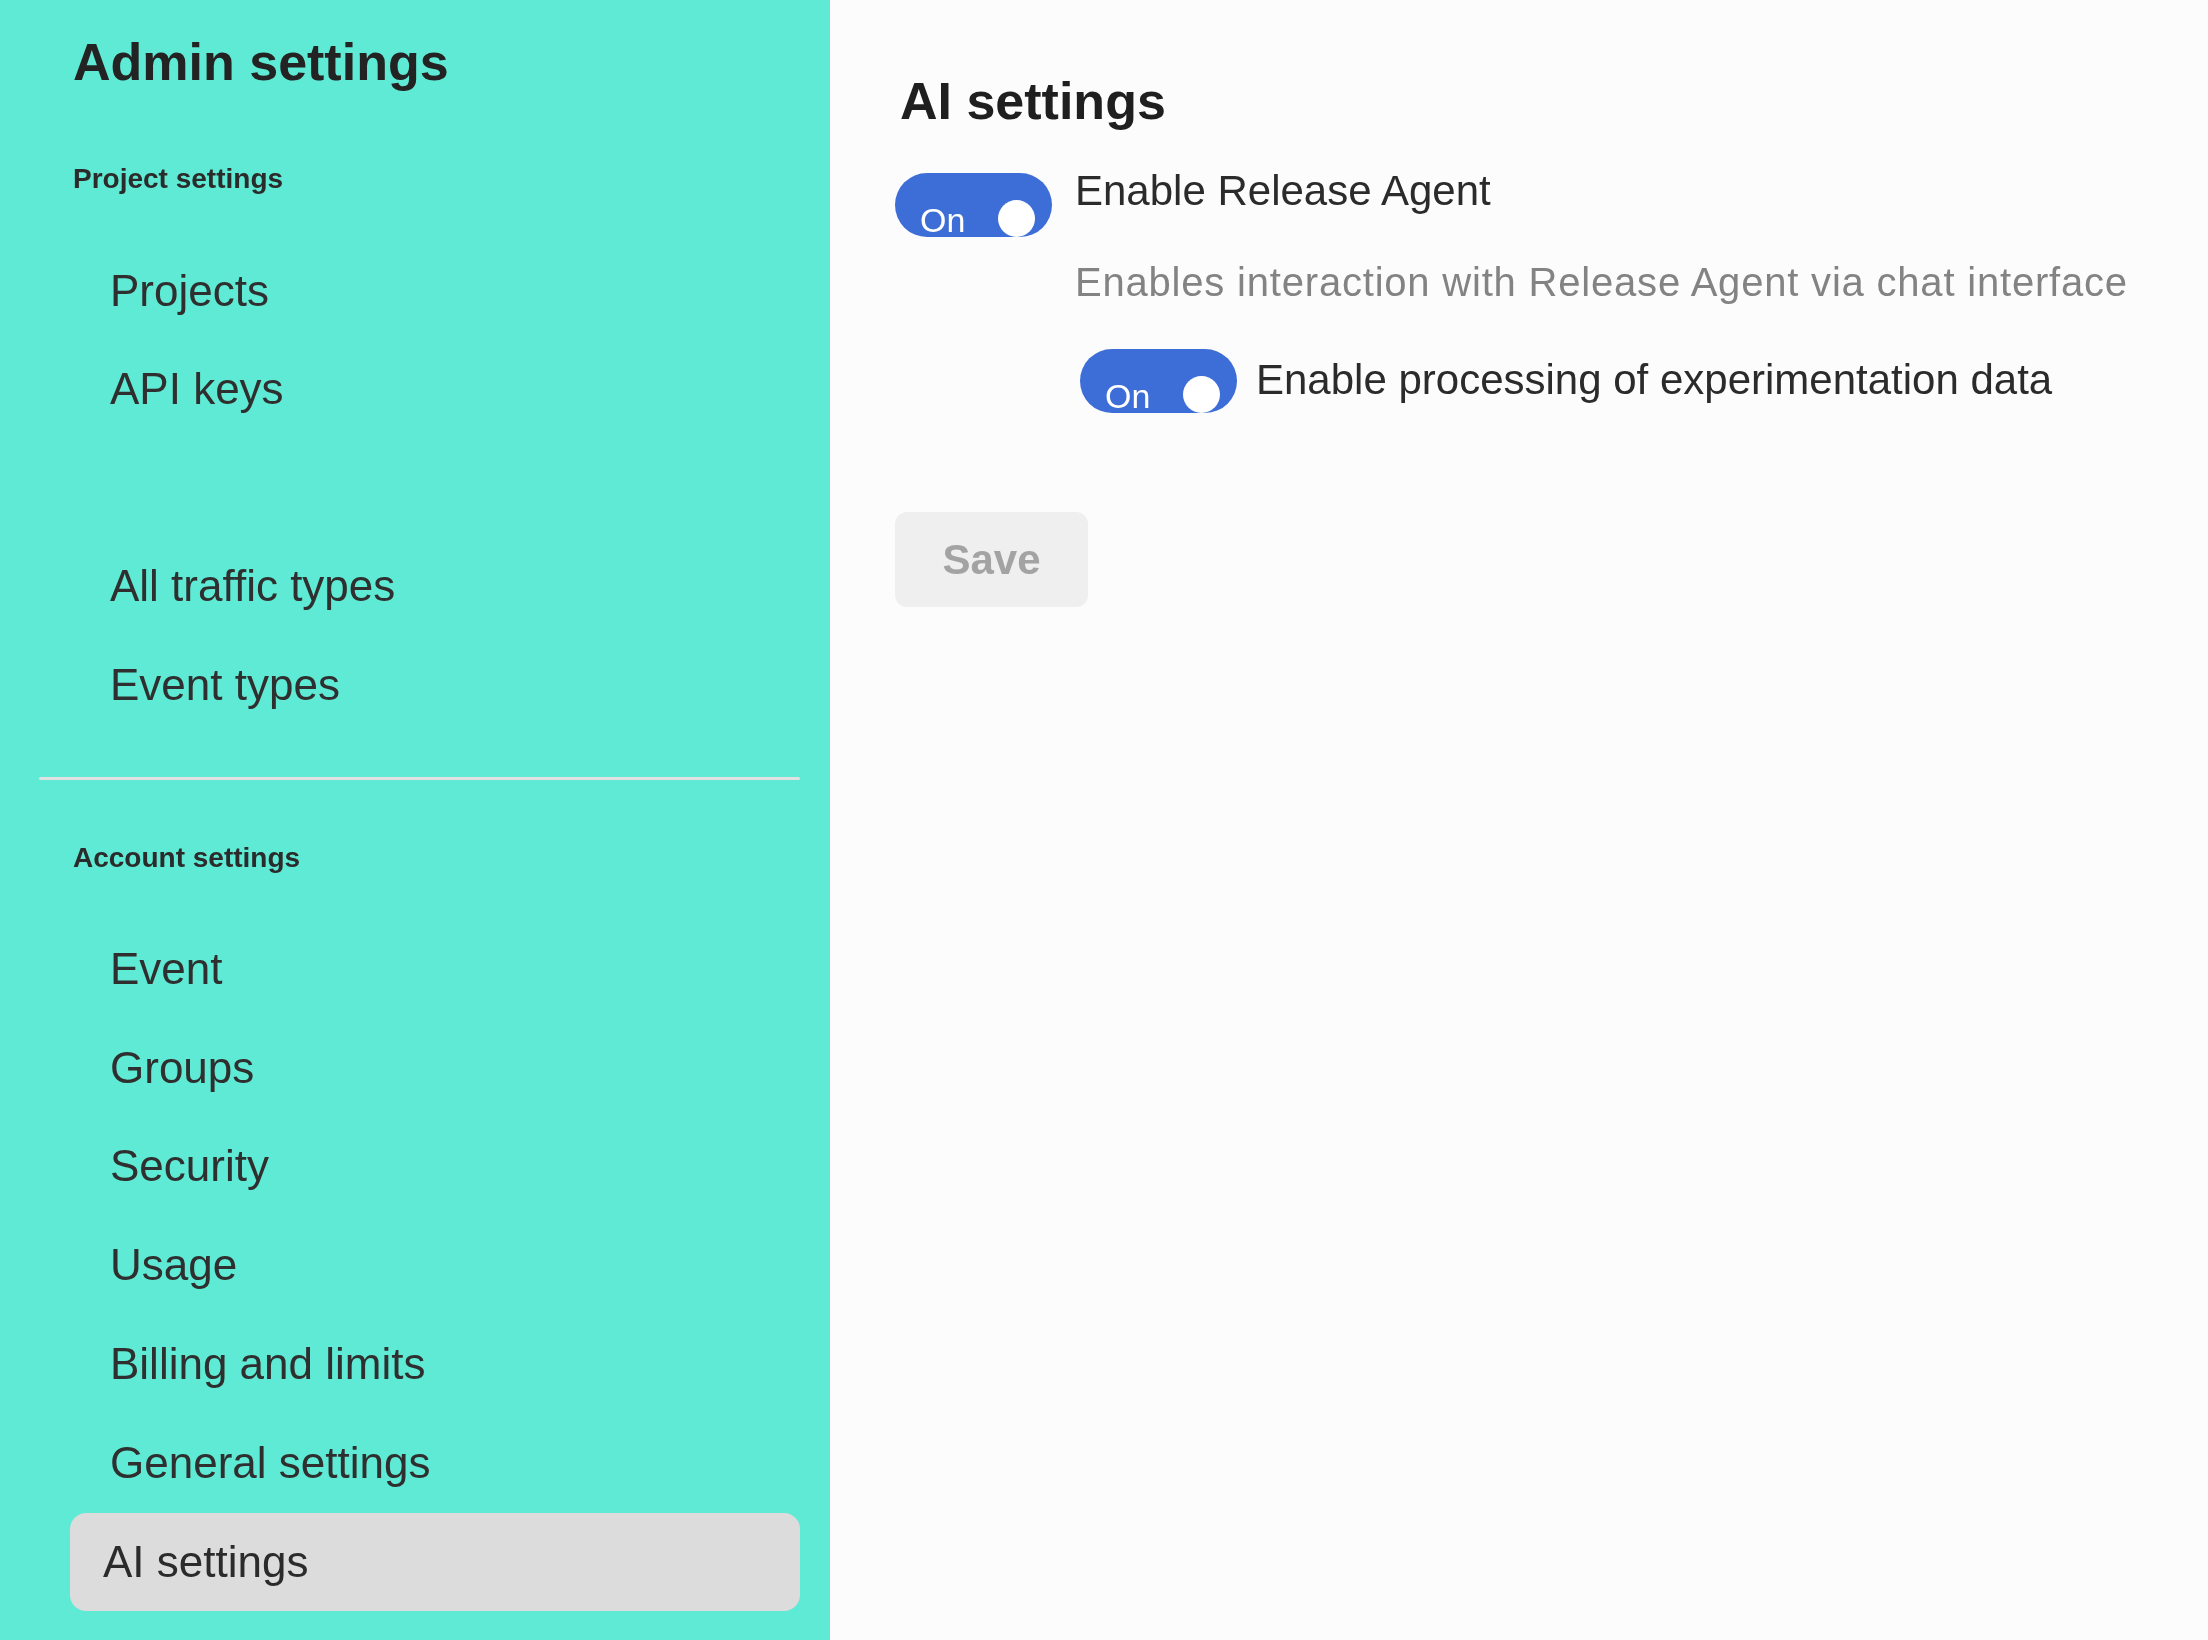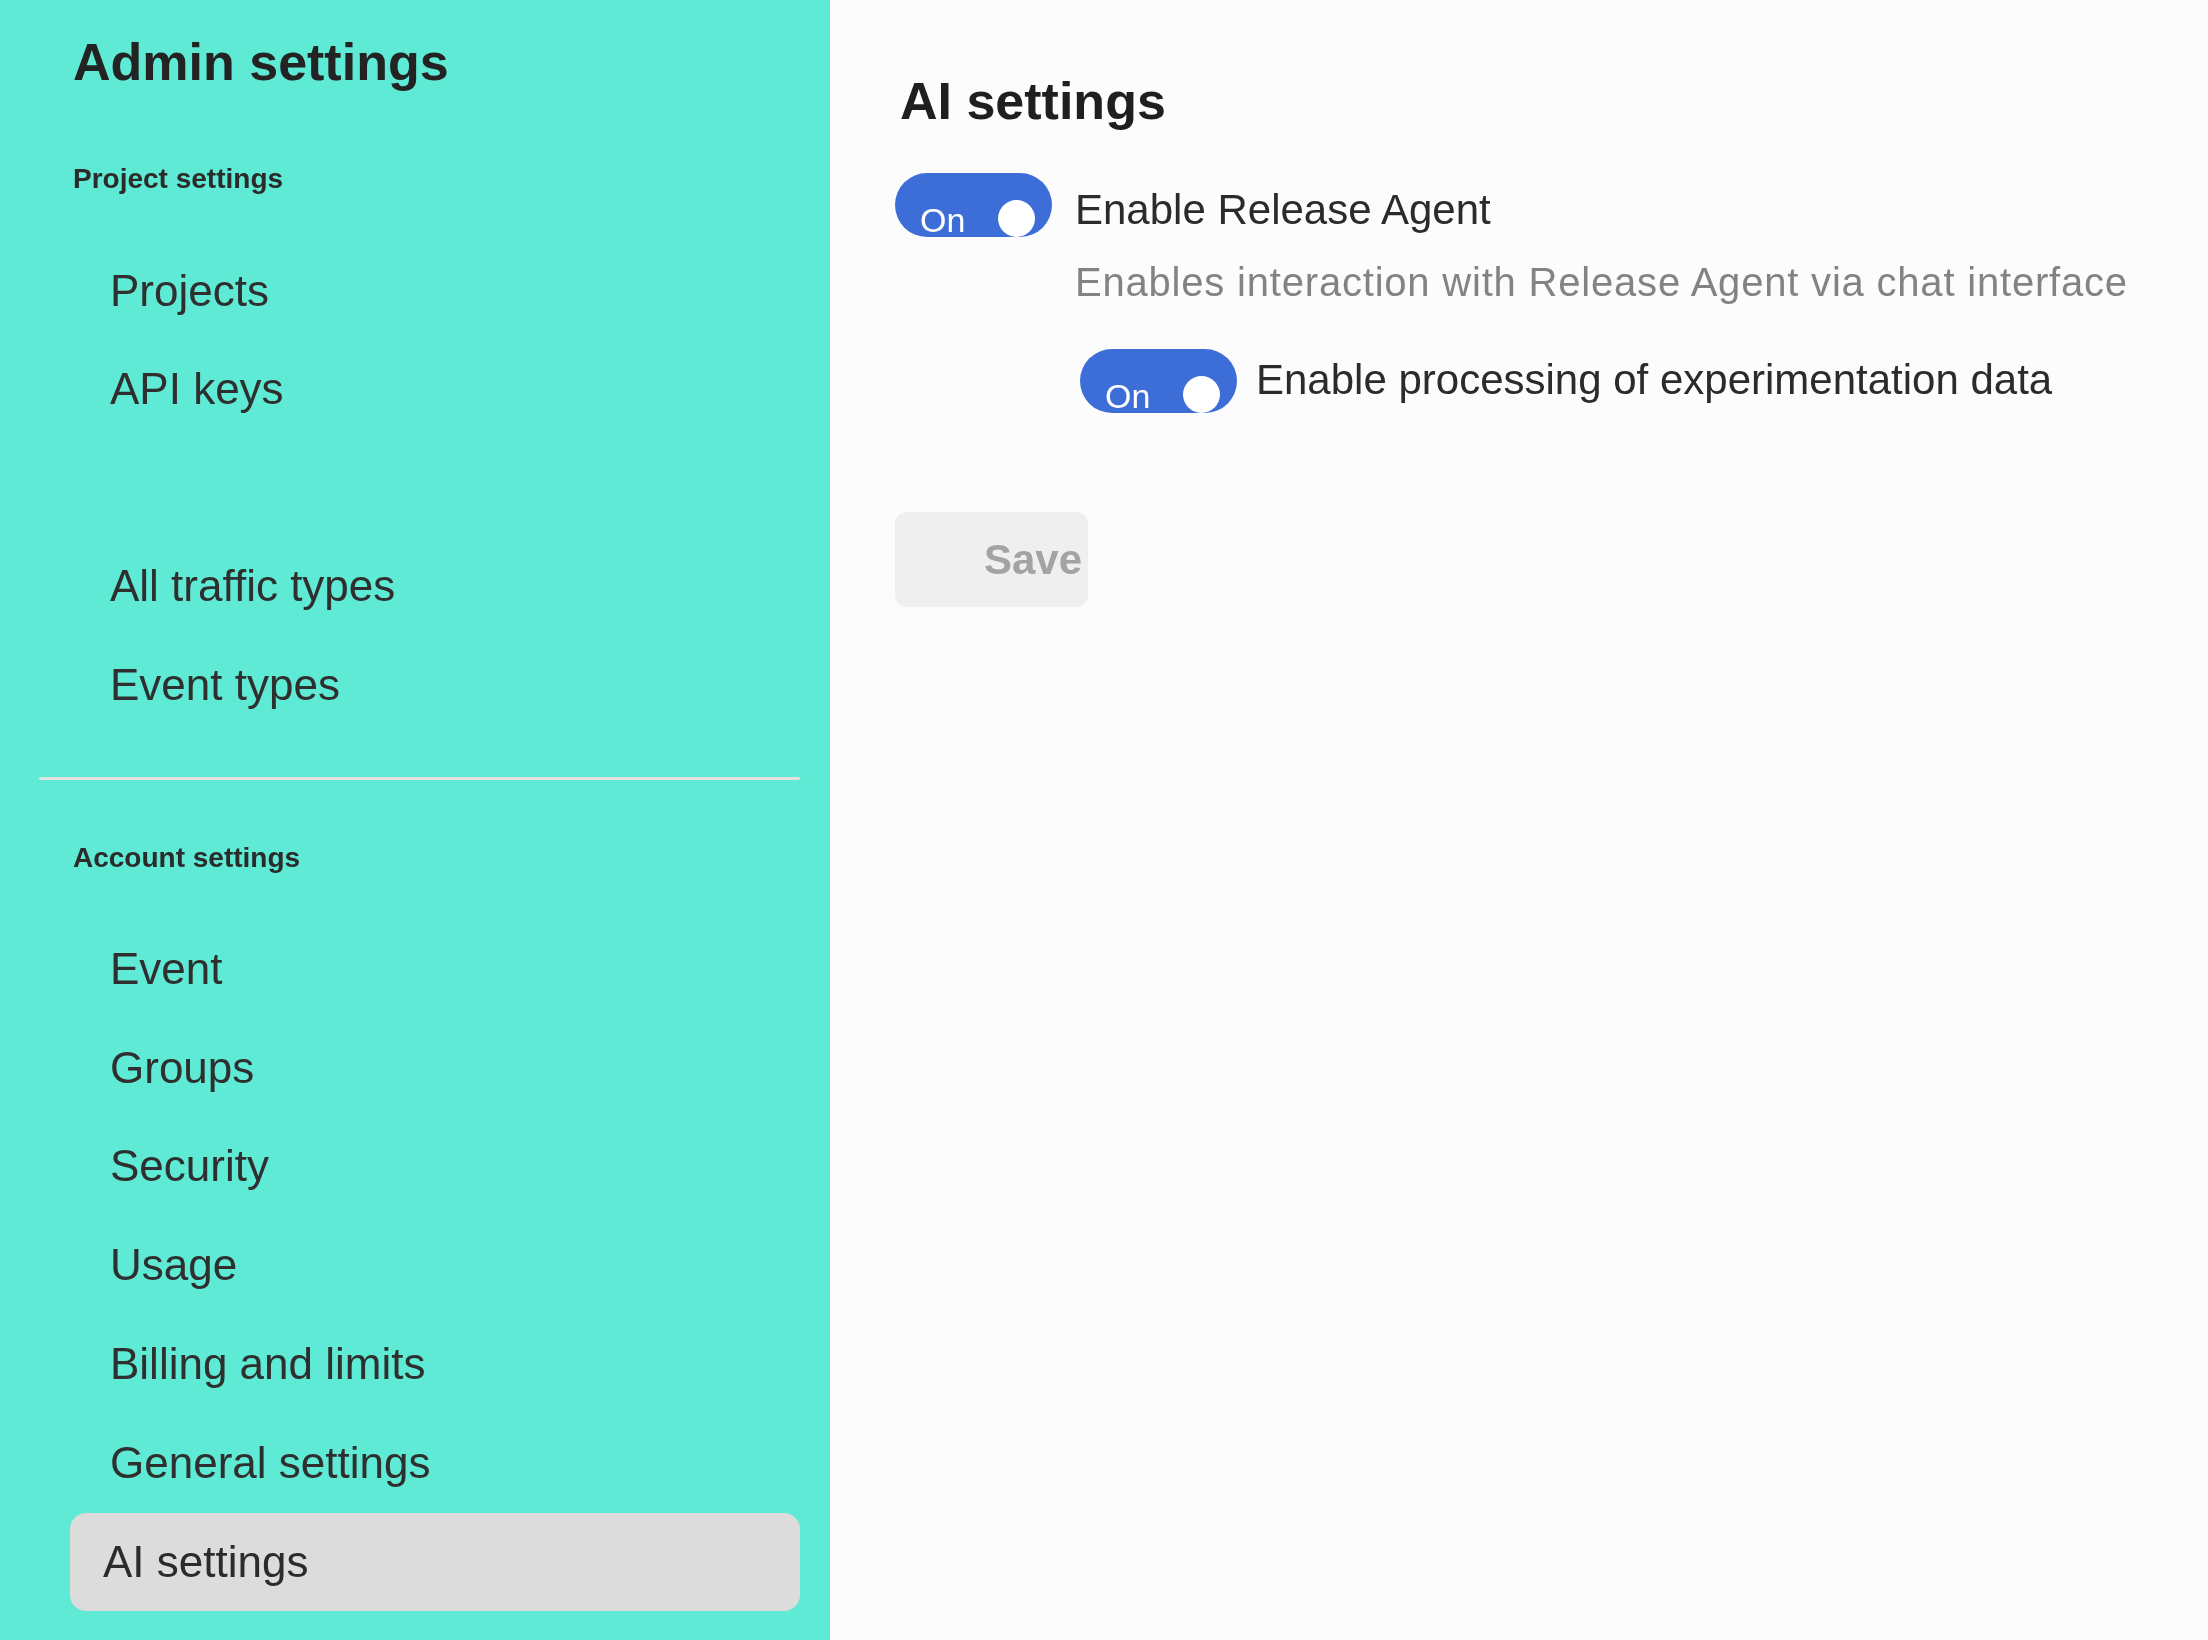--- a/index.html
+++ b/index.html
@@ -58,31 +58,31 @@
   }
   .toggle .knob{
     width:37px;height:37px;border-radius:50%;background:#ffffff;flex:none;
   }
   .toggle-1{left:895px;top:173px;}
   .toggle-2{left:1080px;top:349px;}
   .toggle-label{
     position:absolute;
     font-size:42px;font-weight:400;color:#2b2b2b;line-height:44px;white-space:nowrap;
   }
-  .toggle-label-1{left:1075px;top:188px;}
+  .toggle-label-1{left:1075px;top:169px;}
   .toggle-label-2{left:1256px;top:358px;}
   .toggle-desc{
     position:absolute;left:1075px;top:261px;
     font-size:40px;font-weight:400;color:#838383;letter-spacing:0.8px;
     line-height:42px;white-space:nowrap;
   }
   .save-button{
     position:absolute;left:895px;top:512px;width:193px;height:95px;
     background:#efefef;border:none;border-radius:12px;
-    display:flex;align-items:center;justify-content:flex-end;
+    display:flex;align-items:center;justify-content:center;
     font-family:inherit;font-size:42px;font-weight:700;color:#a3a3a3;
     cursor:default;
   }
 </style>
 </head>
 <body>
 
 <aside class="sidebar">
 
   <div class="sidebar-title">Admin settings</div>

